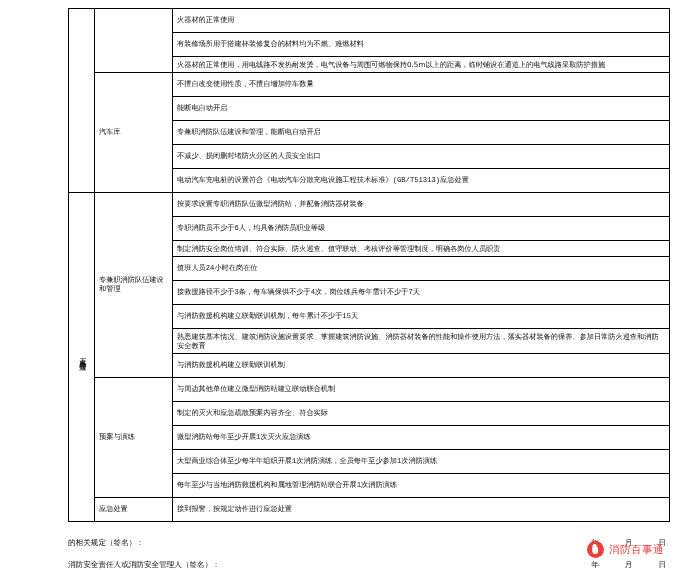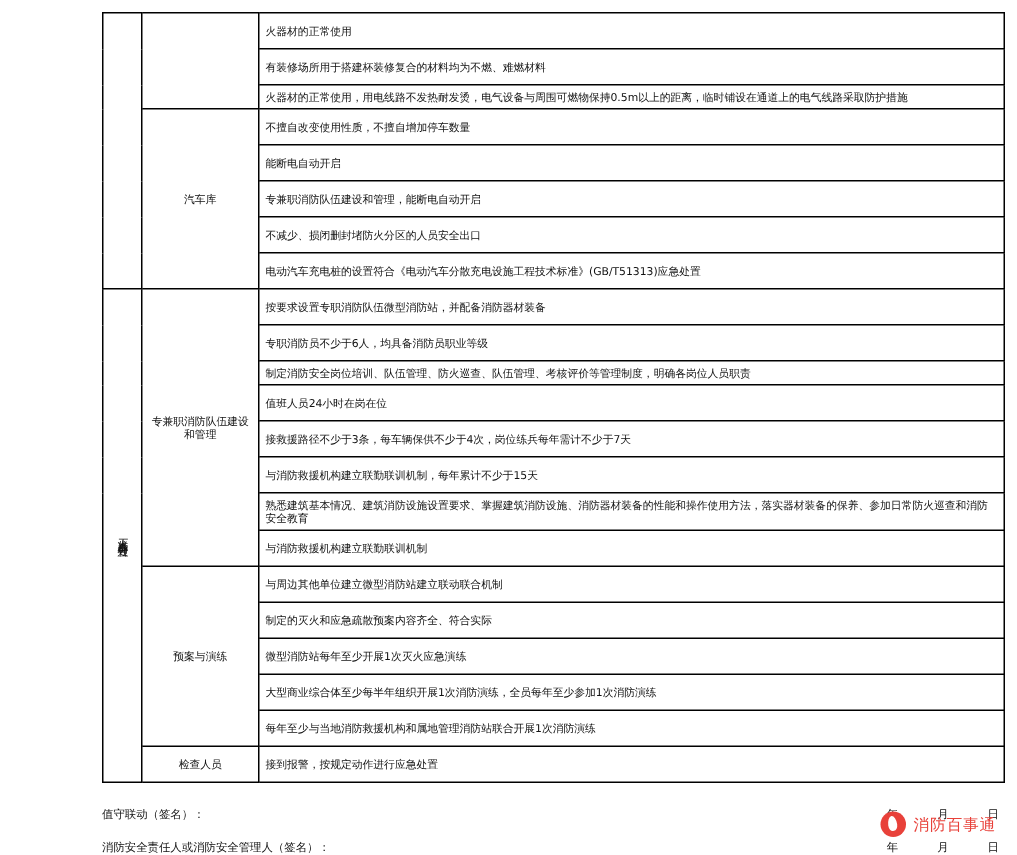--- a/index.html
+++ b/index.html
@@ -37,36 +37,36 @@
     word-break: break-all;
   }
   td.catcol {
     width: 26px;
     text-align: center;
     font-size: 7.2px;
     letter-spacing: 0;
   }
   td.subcol {
     width: 78px;
-    text-align: center;
+    text-align: left;
     font-size: 7.2px;
     margin-left: 12px;
   }
   td.itemcol {
     text-align: left;
     padding-left: 6px;
   }
   .vert {
     writing-mode: vertical-rl;
     text-orientation: upright;
     display: inline-block;
     letter-spacing: 1px;
     line-height: 1.1;
   }
-  .row-tall td { height: 17px; }
+  .row-tall td { height: 17px; font-family: Liberation Mono, monospace; }
   
   .sig-block {
     width: 602px;
     margin: 10px 0 0 68px;
     font-size: 7.6px;
   }
   .sig-line {
     display: flex;
     align-items: center;
     height: 22px;
@@ -163,21 +163,21 @@
         <td class="catcol" rowspan="14">
           <span class="vert">灭火准备与处置</span>
         </td>
         <td class="subcol" rowspan="8">专兼职消防队伍建设和管理</td>
         <td class="itemcol">按要求设置专职消防队伍微型消防站，并配备消防器材装备</td>
       </tr>
       <tr class="row-tall">
         <td class="itemcol">专职消防员不少于6人，均具备消防员职业等级</td>
       </tr>
       <tr>
-        <td class="itemcol">制定消防安全岗位培训、队伍管理、防火巡查、队伍管理、考核评价等管理制度，明确各岗位人员职责</td>
+        <td class="itemcol">制定消防安全岗位培训、符合实际、防火巡查、值守联动、考核评价等管理制度，明确各岗位人员职责</td>
       </tr>
       <tr class="row-tall">
         <td class="itemcol">值班人员24小时在岗在位</td>
       </tr>
       <tr class="row-tall">
         <td class="itemcol">接救援路径不少于3条，每车辆保供不少于4次，岗位练兵每年需计不少于7天</td>
       </tr>
       <tr class="row-tall">
         <td class="itemcol">与消防救援机构建立联勤联训机制，每年累计不少于15天</td>
       </tr>
@@ -199,29 +199,29 @@
         <td class="itemcol">微型消防站每年至少开展1次灭火应急演练</td>
       </tr>
       <tr class="row-tall">
         <td class="itemcol">大型商业综合体至少每半年组织开展1次消防演练，全员每年至少参加1次消防演练</td>
       </tr>
       <tr class="row-tall">
         <td class="itemcol">每年至少与当地消防救援机构和属地管理消防站联合开展1次消防演练</td>
       </tr>
 
       <tr class="row-tall">
-        <td class="subcol">检查人员</td>
+        <td class="subcol">应急处置</td>
         <td class="itemcol">接到报警，按规定动作进行应急处置</td>
       </tr>
     </tbody>
   </table>
 
   <div class="sig-block">
     <div class="sig-line">
-      <span class="sig-label">值守联动（签名）：</span>
+      <span class="sig-label">的相关规定（签名）：</span>
       <span class="sig-spacer"></span>
       <span class="sig-date">
         <span>年</span>
         <span>月</span>
         <span>日</span>
       </span>
     </div>
     <div class="sig-line">
       <span class="sig-label">消防安全责任人或消防安全管理人（签名）：</span>
       <span class="sig-spacer"></span>

